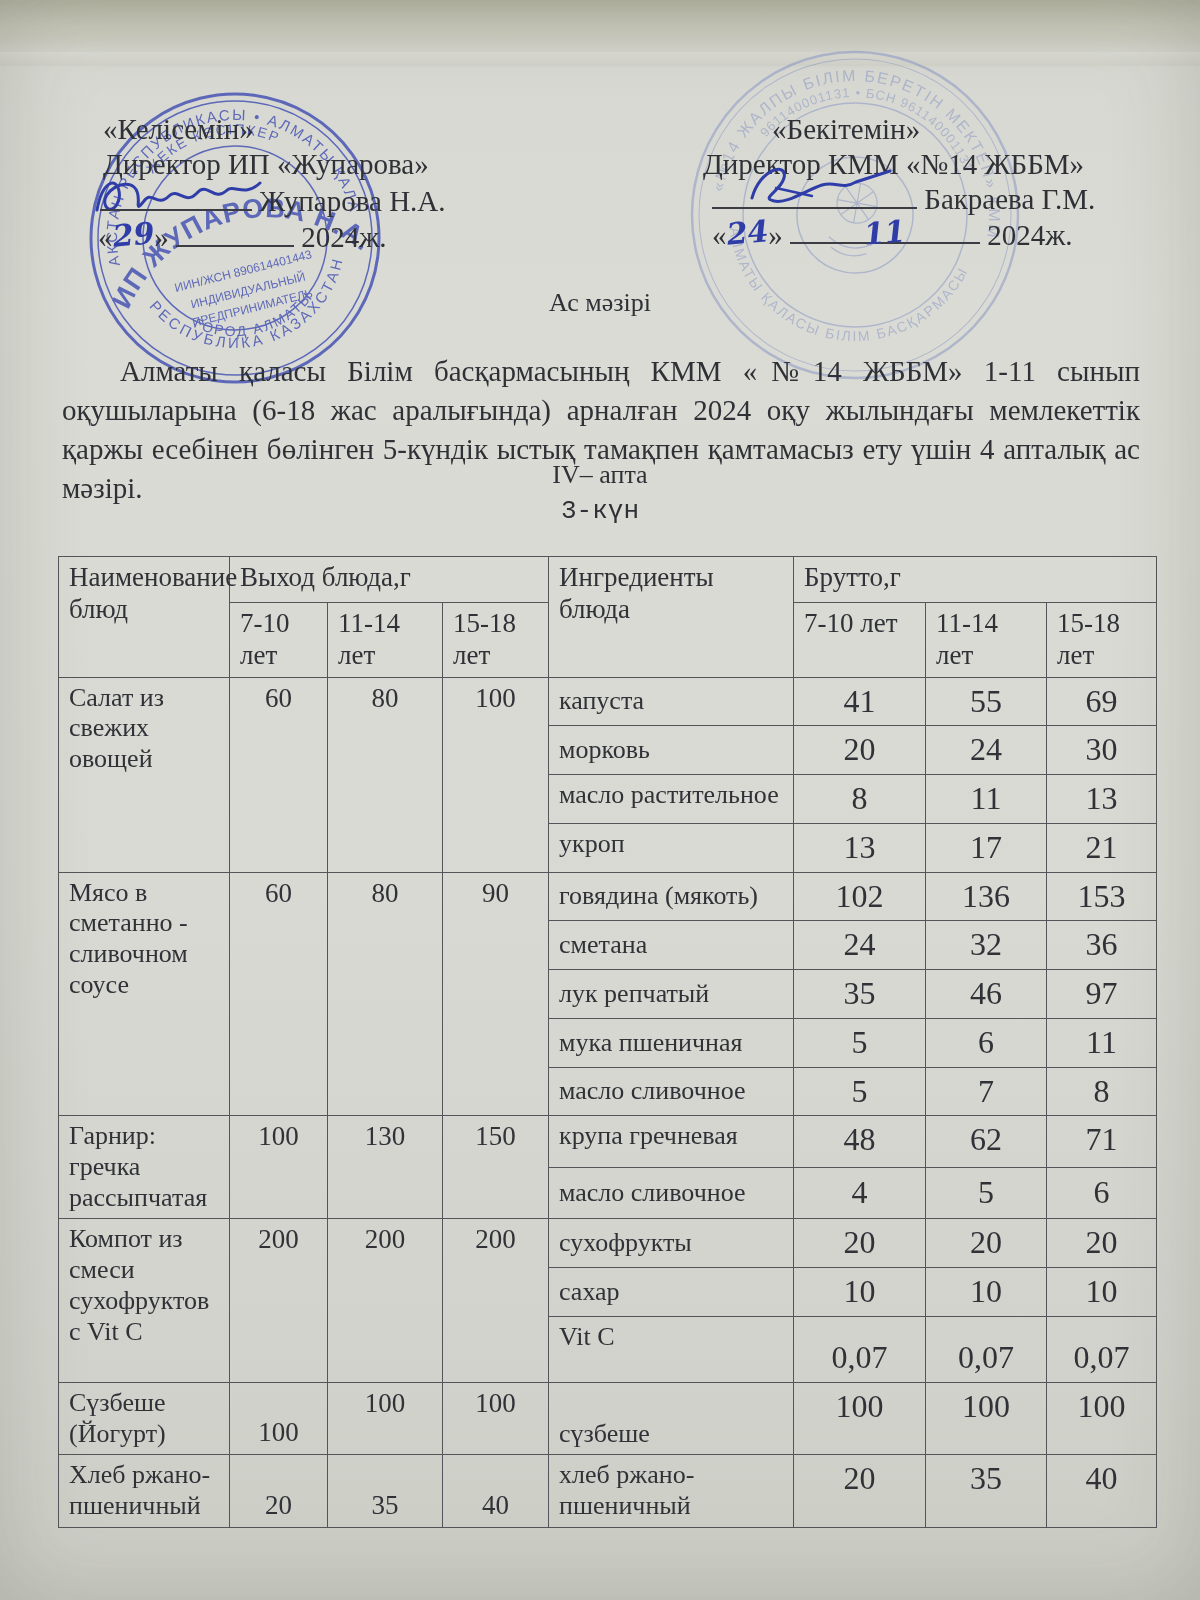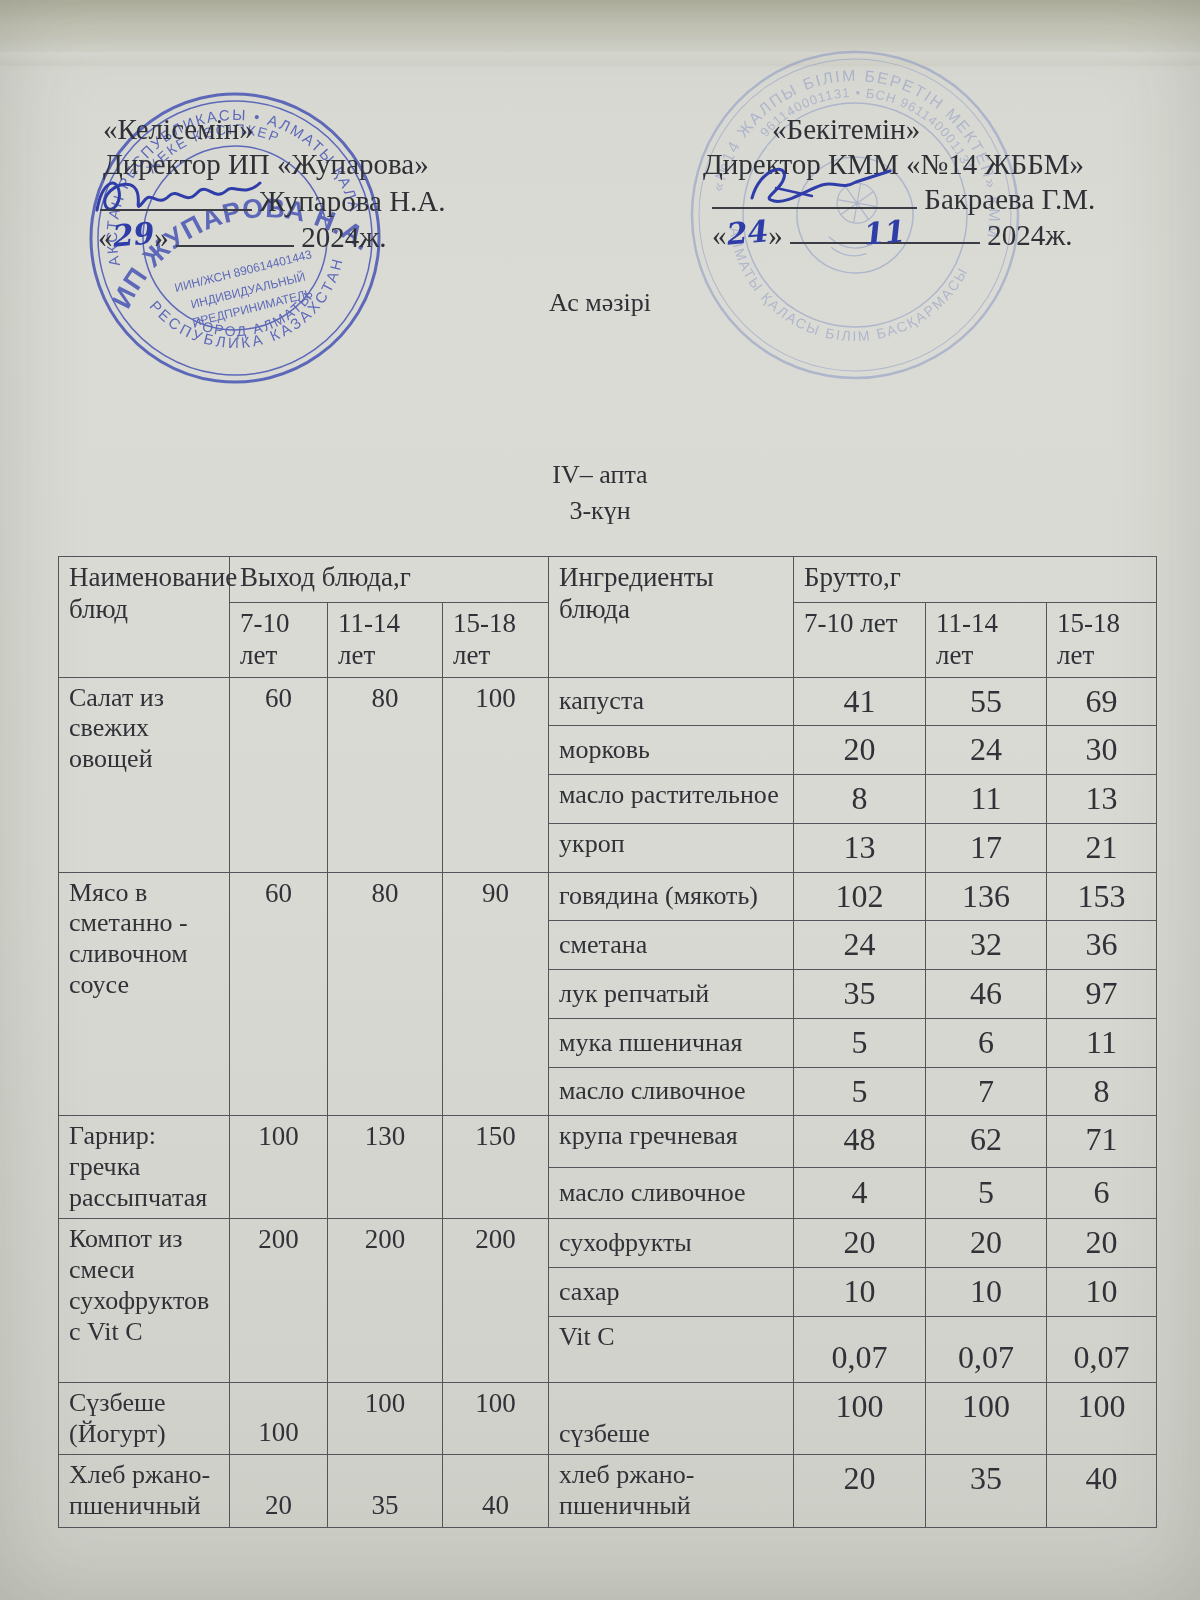--- a/index.html
+++ b/index.html
@@ -116,22 +116,23 @@
     <span class="blank" style="width:205px;"></span>
     <span>Бакраева Г.М.</span>
   </div>
   <div class="line" style="left:712px;top:218px;">
     <span>«</span><span class="hand">24</span><span>»</span>
     <span class="blank" style="width:190px;"><span class="hand">11</span></span>
     <span>2024ж.</span>
   </div>
 
   <div class="center-line" style="top:288px;">Ас мәзірі</div>
+  <p class="intro">Алматы қаласы Білім басқармасының КММ «№14 ЖББМ» 1-11 сынып оқушыларына (6-18 жас аралығында) арналған 2024 оқу жылындағы мемлекеттік қаржы есебінен бөлінген 5-күндік ыстық тамақпен қамтамасыз ету үшін 4 апталық ас мәзірі.</p>
   <div class="center-line" style="top:460px;">IV– апта</div>
-  <div class="center-line" style="top:496px;">3-күн</div>
+  <div class="center-line" style="top:496px;font-family:Liberation Mono, monospace;">3-күн</div>
 
   <table class="menu">
     <colgroup>
       <col style="width:171px">
         <col style="width:98px">
         <col style="width:115px">
         <col style="width:106px">
       <col style="width:245px">
         <col style="width:132px">
         <col style="width:121px">

